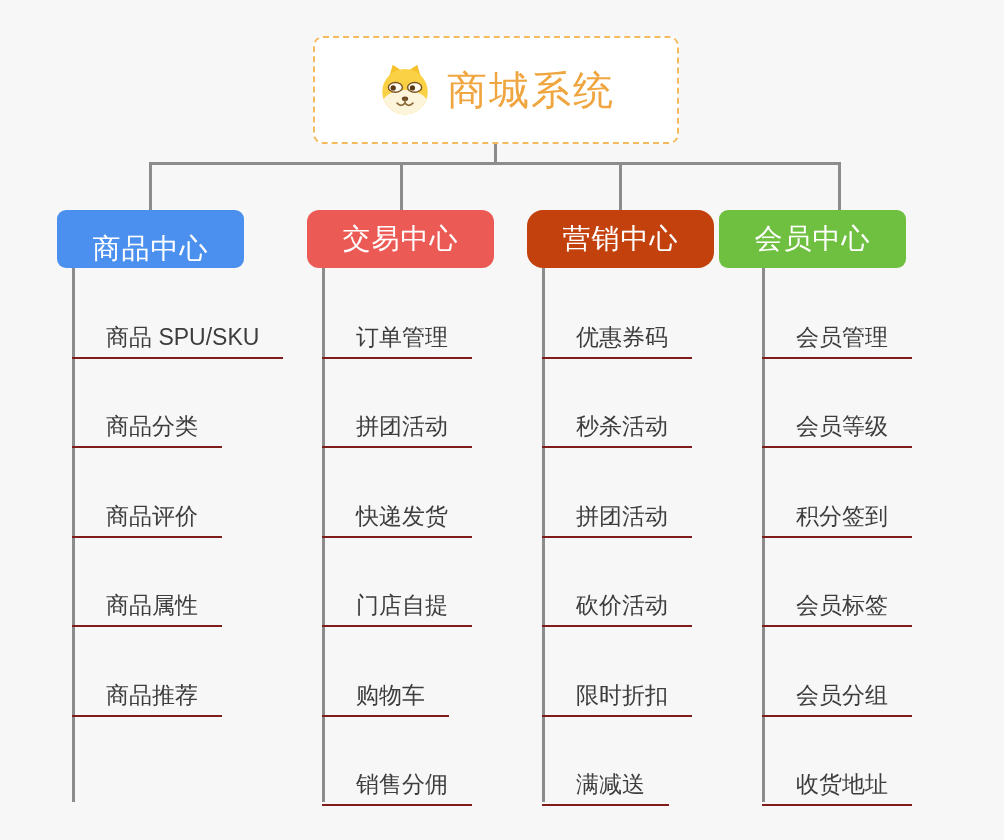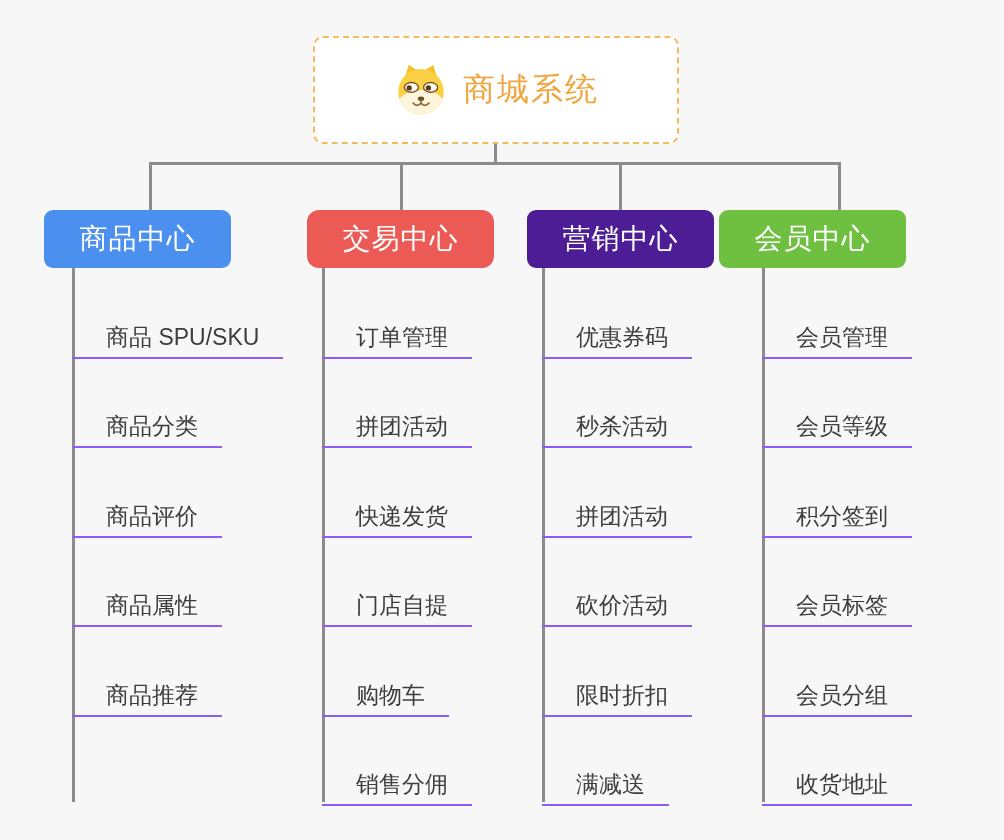--- a/index.html
+++ b/index.html
@@ -26,42 +26,42 @@
   
   .root{
     position:absolute;left:313px;top:36px;width:366px;height:108px;
     background:#ffffff;
     border:2px dashed #f3ba5e;
     border-radius:10px;
     box-sizing:border-box;
     display:flex;align-items:center;justify-content:center;gap:14px;
   }
   .root-title{
-    font-size:32px;color:#f0a640;letter-spacing:2px;
+    font-size:40px;color:#f0a640;letter-spacing:2px;
   }
   .dog{width:56px;height:56px;flex:0 0 auto;}
 
   
   .branch{
     position:absolute;top:210px;width:187px;height:58px;
     border-radius:9px;
     display:flex;align-items:center;justify-content:center;
     color:#ffffff;font-size:28px;letter-spacing:1px;
   }
-  .b0{left:44px;background:#4b90ee;}
+  .b0{left:57px;background:#4b90ee;align-items:flex-end;}
   .b1{left:307px;background:#ec5a56;border-radius:12px;}
   .b2{left:527px;background:#efae3e;}
   .b3{left:719px;background:#6fc041;}
 
   
   .leaf{
     position:absolute;
     height:38px;
     padding:0 24px 4px 34px;
-    border-bottom:2px solid #8b5cf6;
+    border-bottom:2px solid #7f1d1d;
     display:flex;align-items:flex-end;
     font-size:23px;color:#3d3d3d;
     white-space:nowrap;
     box-sizing:content-box;
   }
   .c0{left:72px}.c1{left:322px}.c2{left:542px}.c3{left:762px}
   .r0{top:315px}.r1{top:404px}.r2{top:494px}.r3{top:583px}.r4{top:673px}.r5{top:762px}
 </style>
 </head>
 <body>
@@ -96,21 +96,21 @@
     </svg>
     <span class="root-title">商城系统</span>
   </div>
 
   <div class="branch b0" style="background: rgb(75, 144, 238);">
     <span>商品中心</span>
   </div>
   <div class="branch b1" style="background: rgb(236, 90, 86);">
     <span>交易中心</span>
   </div>
-  <div class="branch b2" style="background: #4c1d95;">
+  <div class="branch b2" style="background: #c2410c; border-radius: 16px;">
     <span>营销中心</span>
   </div>
   <div class="branch b3" style="background: rgb(111, 192, 65);">
     <span>会员中心</span>
   </div>
 
   <div class="vline v0"></div>
   <div class="vline v1"></div>
   <div class="vline v2"></div>
   <div class="vline v3"></div>

